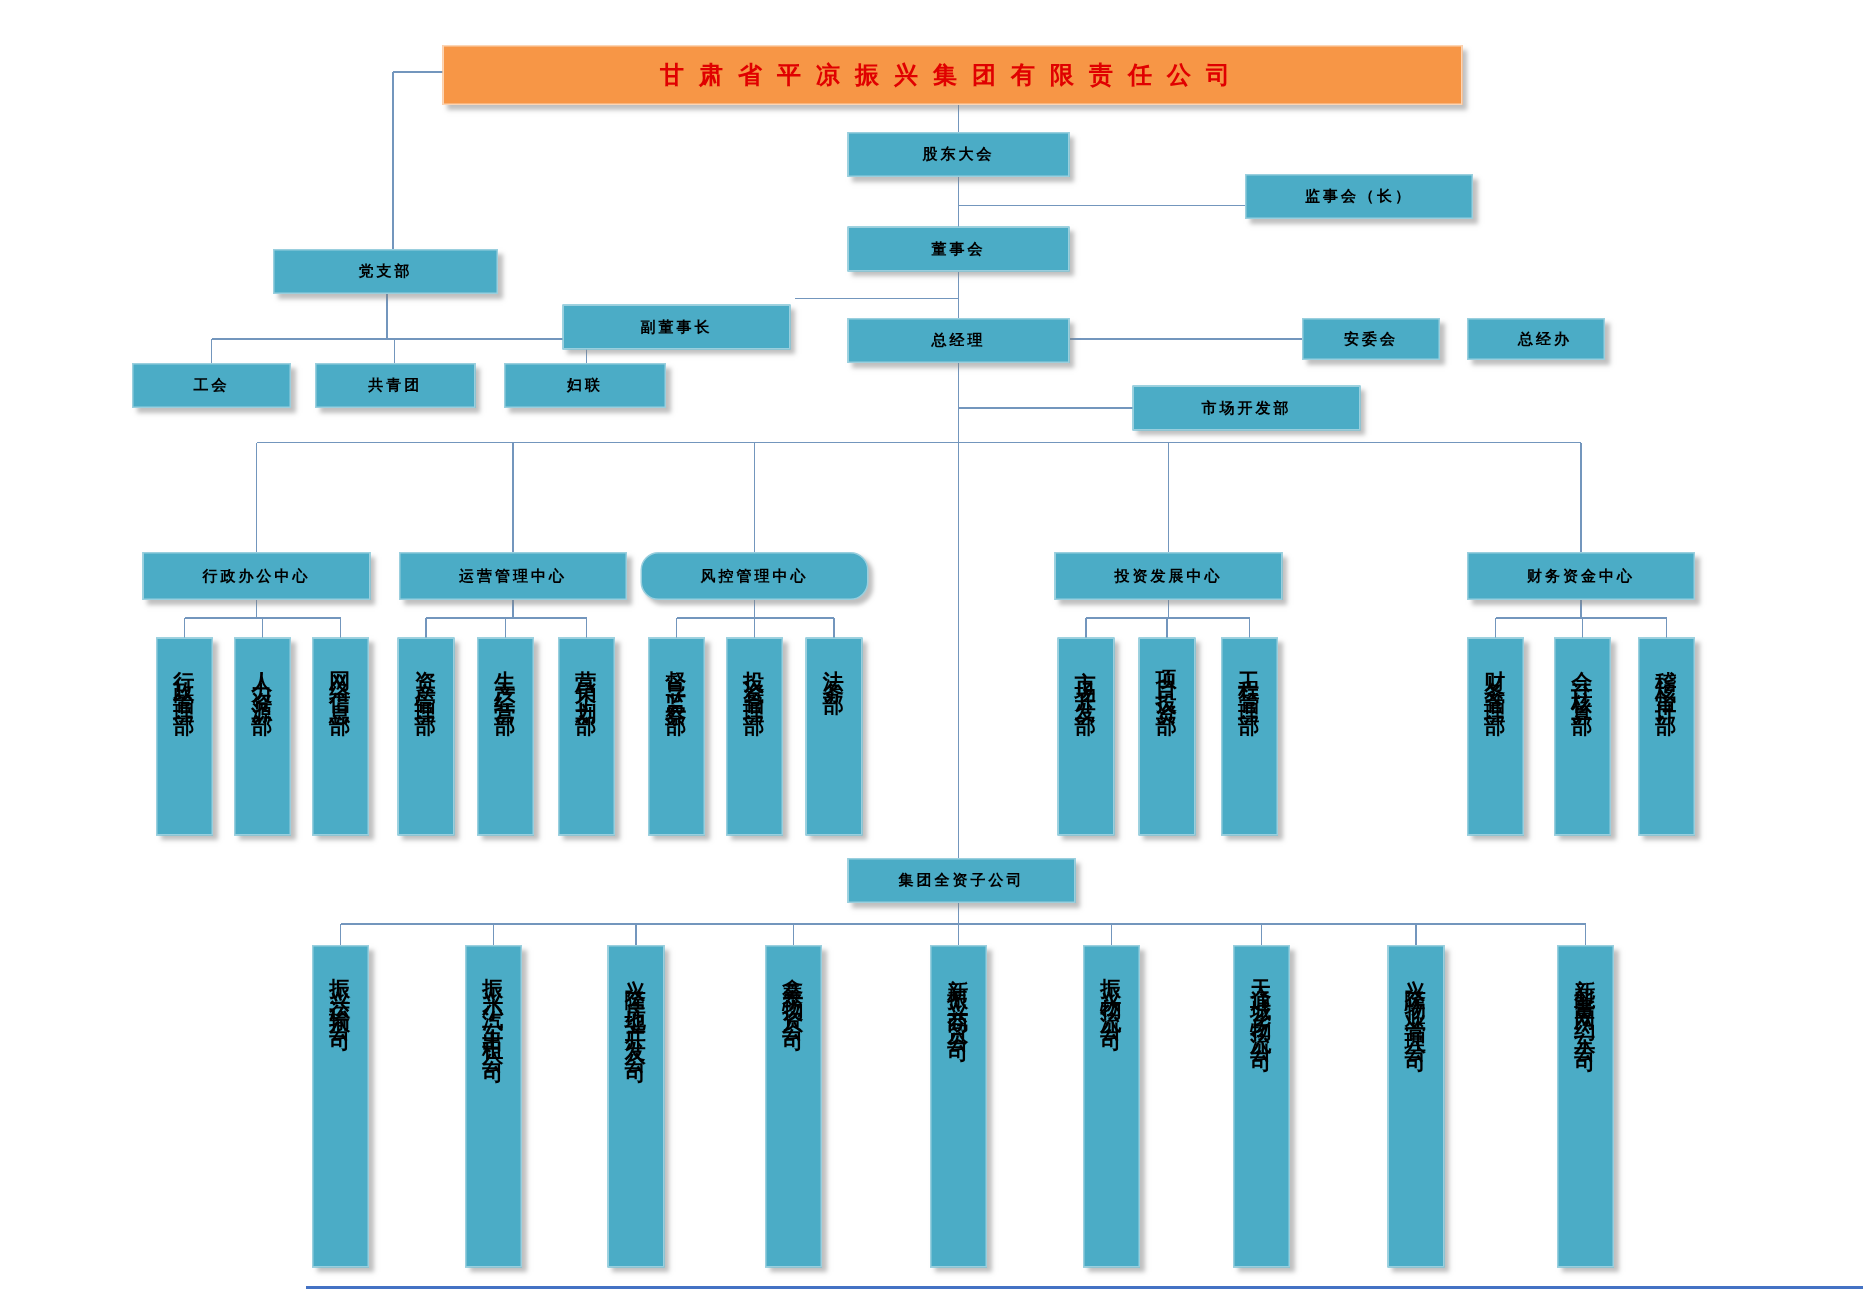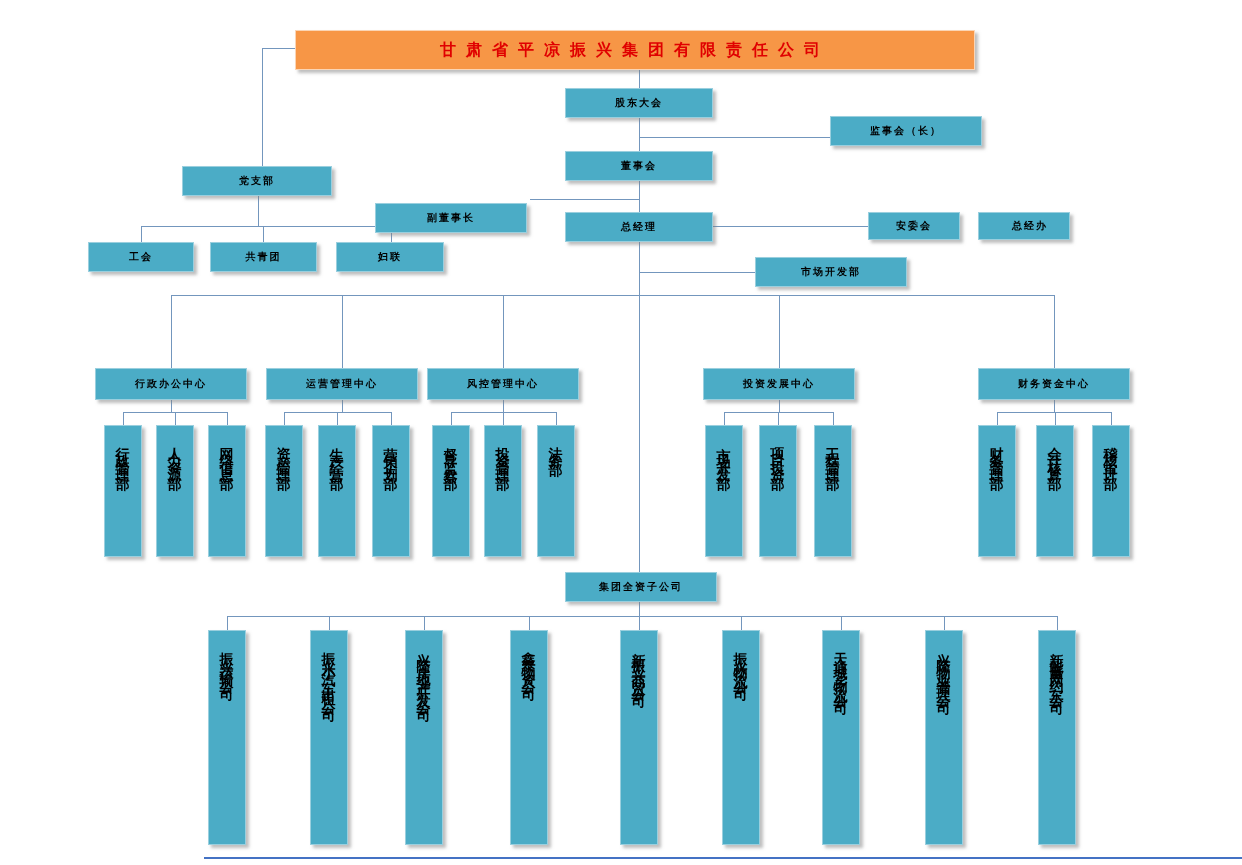--- a/index.html
+++ b/index.html
@@ -123,21 +123,21 @@
   <div class="box hbox" style="left:565px; top:212px; width:148px; height:30px;">总经理</div>
   <div class="box hbox" style="left:868px; top:212px; width:92px; height:28px;">安委会</div>
   <div class="box hbox" style="left:978px; top:212px; width:92px; height:28px;padding-left:12px;">总经办</div>
   <div class="box hbox" style="left:88px; top:242px; width:106px; height:30px;text-align:right;">工会</div>
   <div class="box hbox" style="left:210px; top:242px; width:107px; height:30px;">共青团</div>
   <div class="box hbox" style="left:336px; top:242px; width:108px; height:30px;">妇联</div>
   <div class="box hbox" style="left:755px; top:257px; width:152px; height:30px;">市场开发部</div>
 
   <div class="box hbox" style="left:95px; top:368px; width:152px; height:32px;">行政办公中心</div>
   <div class="box hbox" style="left:266px; top:368px; width:152px; height:32px;">运营管理中心</div>
-  <div class="box hbox" style="left:427px; top:368px; width:152px; height:32px;">风控管理中心</div>
+  <div class="box hbox" style="left:427px; top:368px; width:152px; height:32px;border-radius:12px;">风控管理中心</div>
   <div class="box hbox" style="left:703px; top:368px; width:152px; height:32px;">投资发展中心</div>
   <div class="box hbox" style="left:978px; top:368px; width:152px; height:32px;">财务资金中心</div>
 
   <div class="box vbox" style="left:104px; top:425px; width:38px; height:132px;">行政管理部</div>
   <div class="box vbox" style="left:156px; top:425px; width:38px; height:132px;">人力资源部</div>
   <div class="box vbox" style="left:208px; top:425px; width:38px; height:132px;">网络信息部</div>
 
   <div class="box vbox" style="left:265px; top:425px; width:38px; height:132px;">资产管理部</div>
   <div class="box vbox" style="left:318px; top:425px; width:38px; height:132px;">生产经营部</div>
   <div class="box vbox" style="left:372px; top:425px; width:38px; height:132px;">营销企划部</div>

